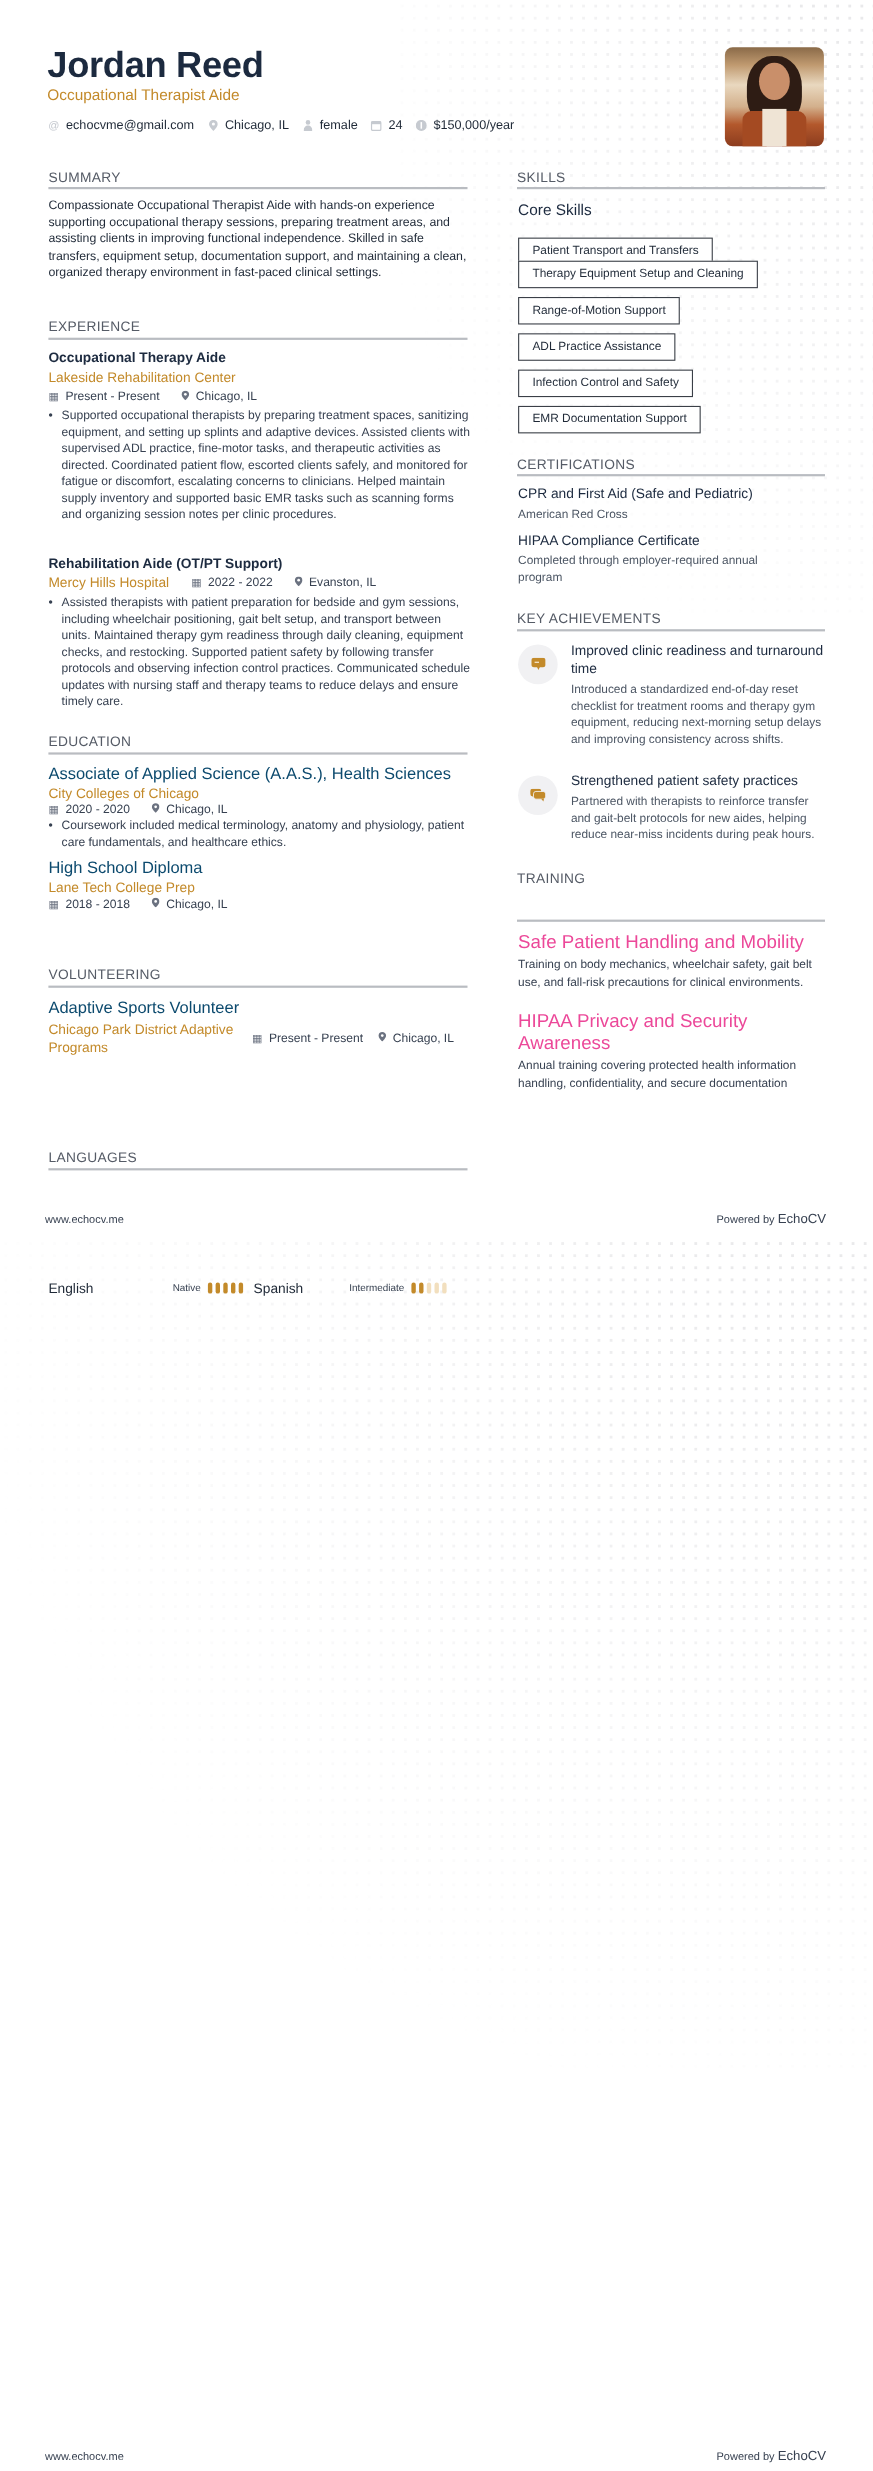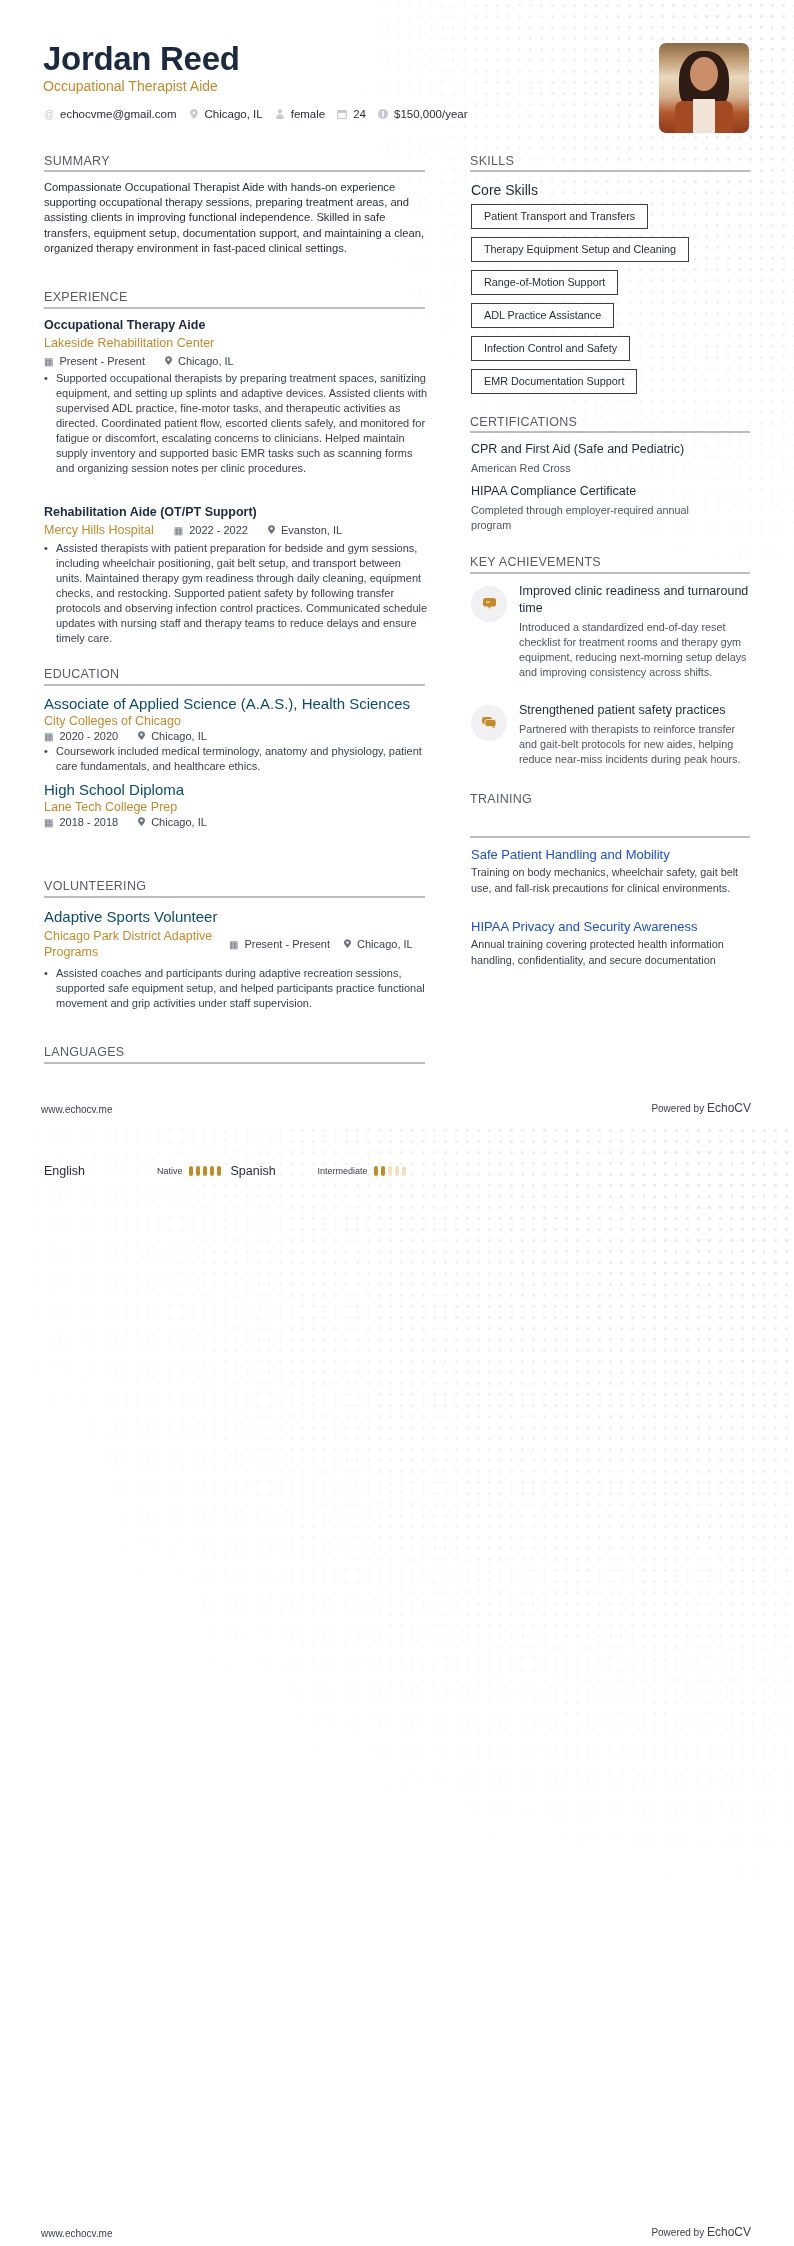--- a/index.html
+++ b/index.html
@@ -51,21 +51,21 @@
   .core { font-size: 14px; color: #1c2a3f; }
   .skill { position: absolute; left: 471px; height: 25px; border: 1.3px solid #3a3f47; padding: 0 12px; font-size: 10.8px; line-height: 22px; color: #1f2937; white-space: nowrap; background: #fff; }
 
   .cert-title { font-size: 12.5px; color: #1c2a3f; }
   .cert-sub { font-size: 10.8px; color: #4b5563; line-height: 15px; }
 
   .ach-icon { position: absolute; width: 36px; height: 36px; border-radius: 50%; background: #f1f1f3; display: flex; align-items: center; justify-content: center; }
   .ach-title { font-size: 12.5px; line-height: 17px; color: #1c2a3f; }
   .ach-desc { font-size: 10.8px; line-height: 15px; color: #4b5563; }
 
-  .train-title { font-size: 13px; color: #1d4ed8; }
+  .train-title { font-size: 17px; color: #ec4899; }
   .train-desc { font-size: 10.8px; line-height: 15.5px; color: #374151; }
 
   .footer-l { font-size: 10px; color: #374151; }
   .footer-r { font-size: 10px; color: #374151; }
   .footer-r .brand { font-size: 12px; color: #374151; }
 
   .lang { font-size: 12.5px; color: #1f2937; }
   .lvl { font-size: 9px; color: #374151; }
   .bars { display: flex; align-items: center; }
   .bar { width: 4px; height: 10px; border-radius: 2px; margin-right: 3px; }
@@ -233,32 +233,29 @@
         </span>
       <span class="m" style="margin-right:0;">
           <span class="mi"><svg width="7" height="9" viewBox="0 0 8 10">
               <path d="M4 0C1.8 0 0 1.7 0 3.8 0 6.5 4 10 4 10s4-3.5 4-6.2C8 1.7 6.2 0 4 0z" fill="#6b7280"></path>
               <circle cx="4" cy="3.8" r="1.4" fill="#fff"></circle>
             </svg></span>
           <span>Chicago, IL</span>
         </span>
     </div>
   </div>
-  <ul class="bullets" style="margin-top:6px;">
-    <li>Assisted coaches and participants during adaptive recreation sessions, supported safe equipment setup, and helped participants practice functional movement and grip activities under staff supervision.</li>
-  </ul>
 </div>
 
 <div class="abs sec-title" style="left:44px; top:1045px;">LANGUAGES</div>
 <div class="abs sec-line" style="left:44px; top:1062px; width:381px;"></div>
 
 <div class="abs sec-title" style="left:470px; top:154px;">SKILLS</div>
 <div class="abs sec-line" style="left:470px; top:170px; width:280px;"></div>
 <div class="abs core" style="left:471px; top:182px;">Core Skills</div>
-<div class="skill" style="top:204px;">Patient Transport and Transfers</div>
+<div class="skill" style="top:216px;">Patient Transport and Transfers</div>
 <div class="skill" style="top:237px;">Therapy Equipment Setup and Cleaning</div>
 <div class="skill" style="top:270px;">Range-of-Motion Support</div>
 <div class="skill" style="top:303px;">ADL Practice Assistance</div>
 <div class="skill" style="top:336px;">Infection Control and Safety</div>
 <div class="skill" style="top:369px;">EMR Documentation Support</div>
 
 <div class="abs sec-title" style="left:470px; top:415px;">CERTIFICATIONS</div>
 <div class="abs sec-line" style="left:470px; top:431px; width:280px;"></div>
 <div class="abs" style="left:471px; top:442px; width:280px;">
   <div class="cert-title">CPR and First Aid (Safe and Pediatric)</div>

